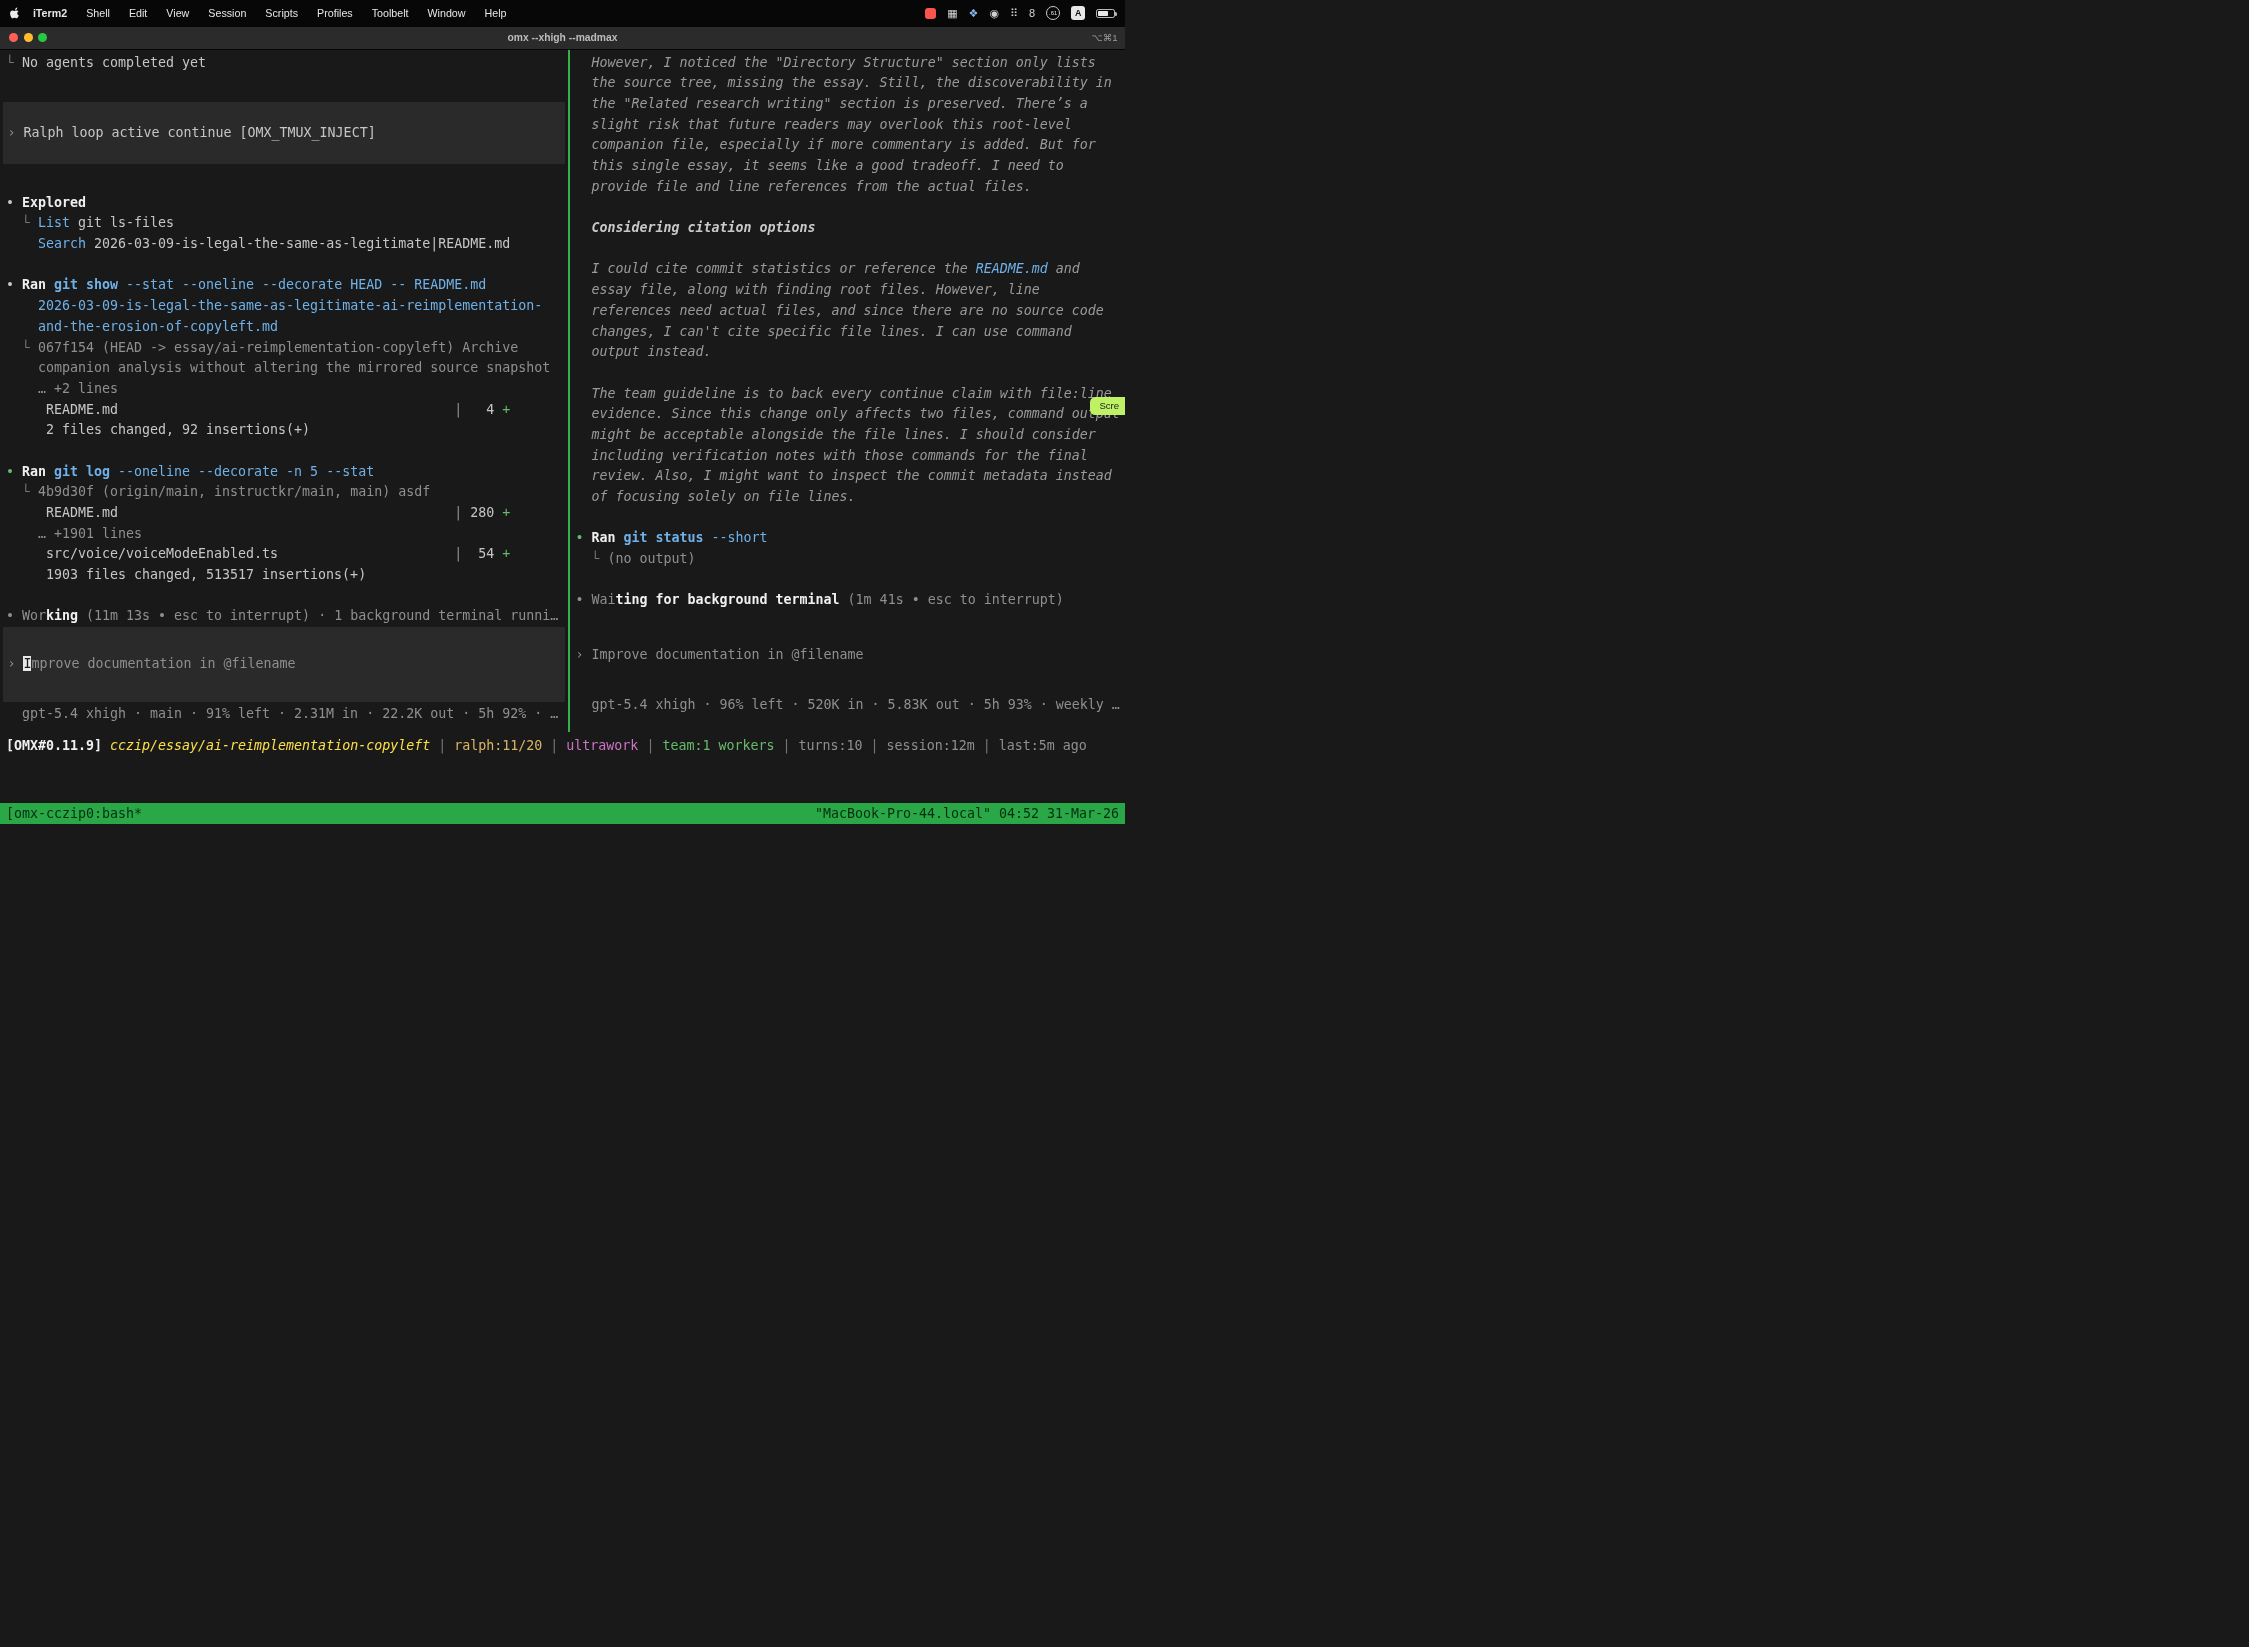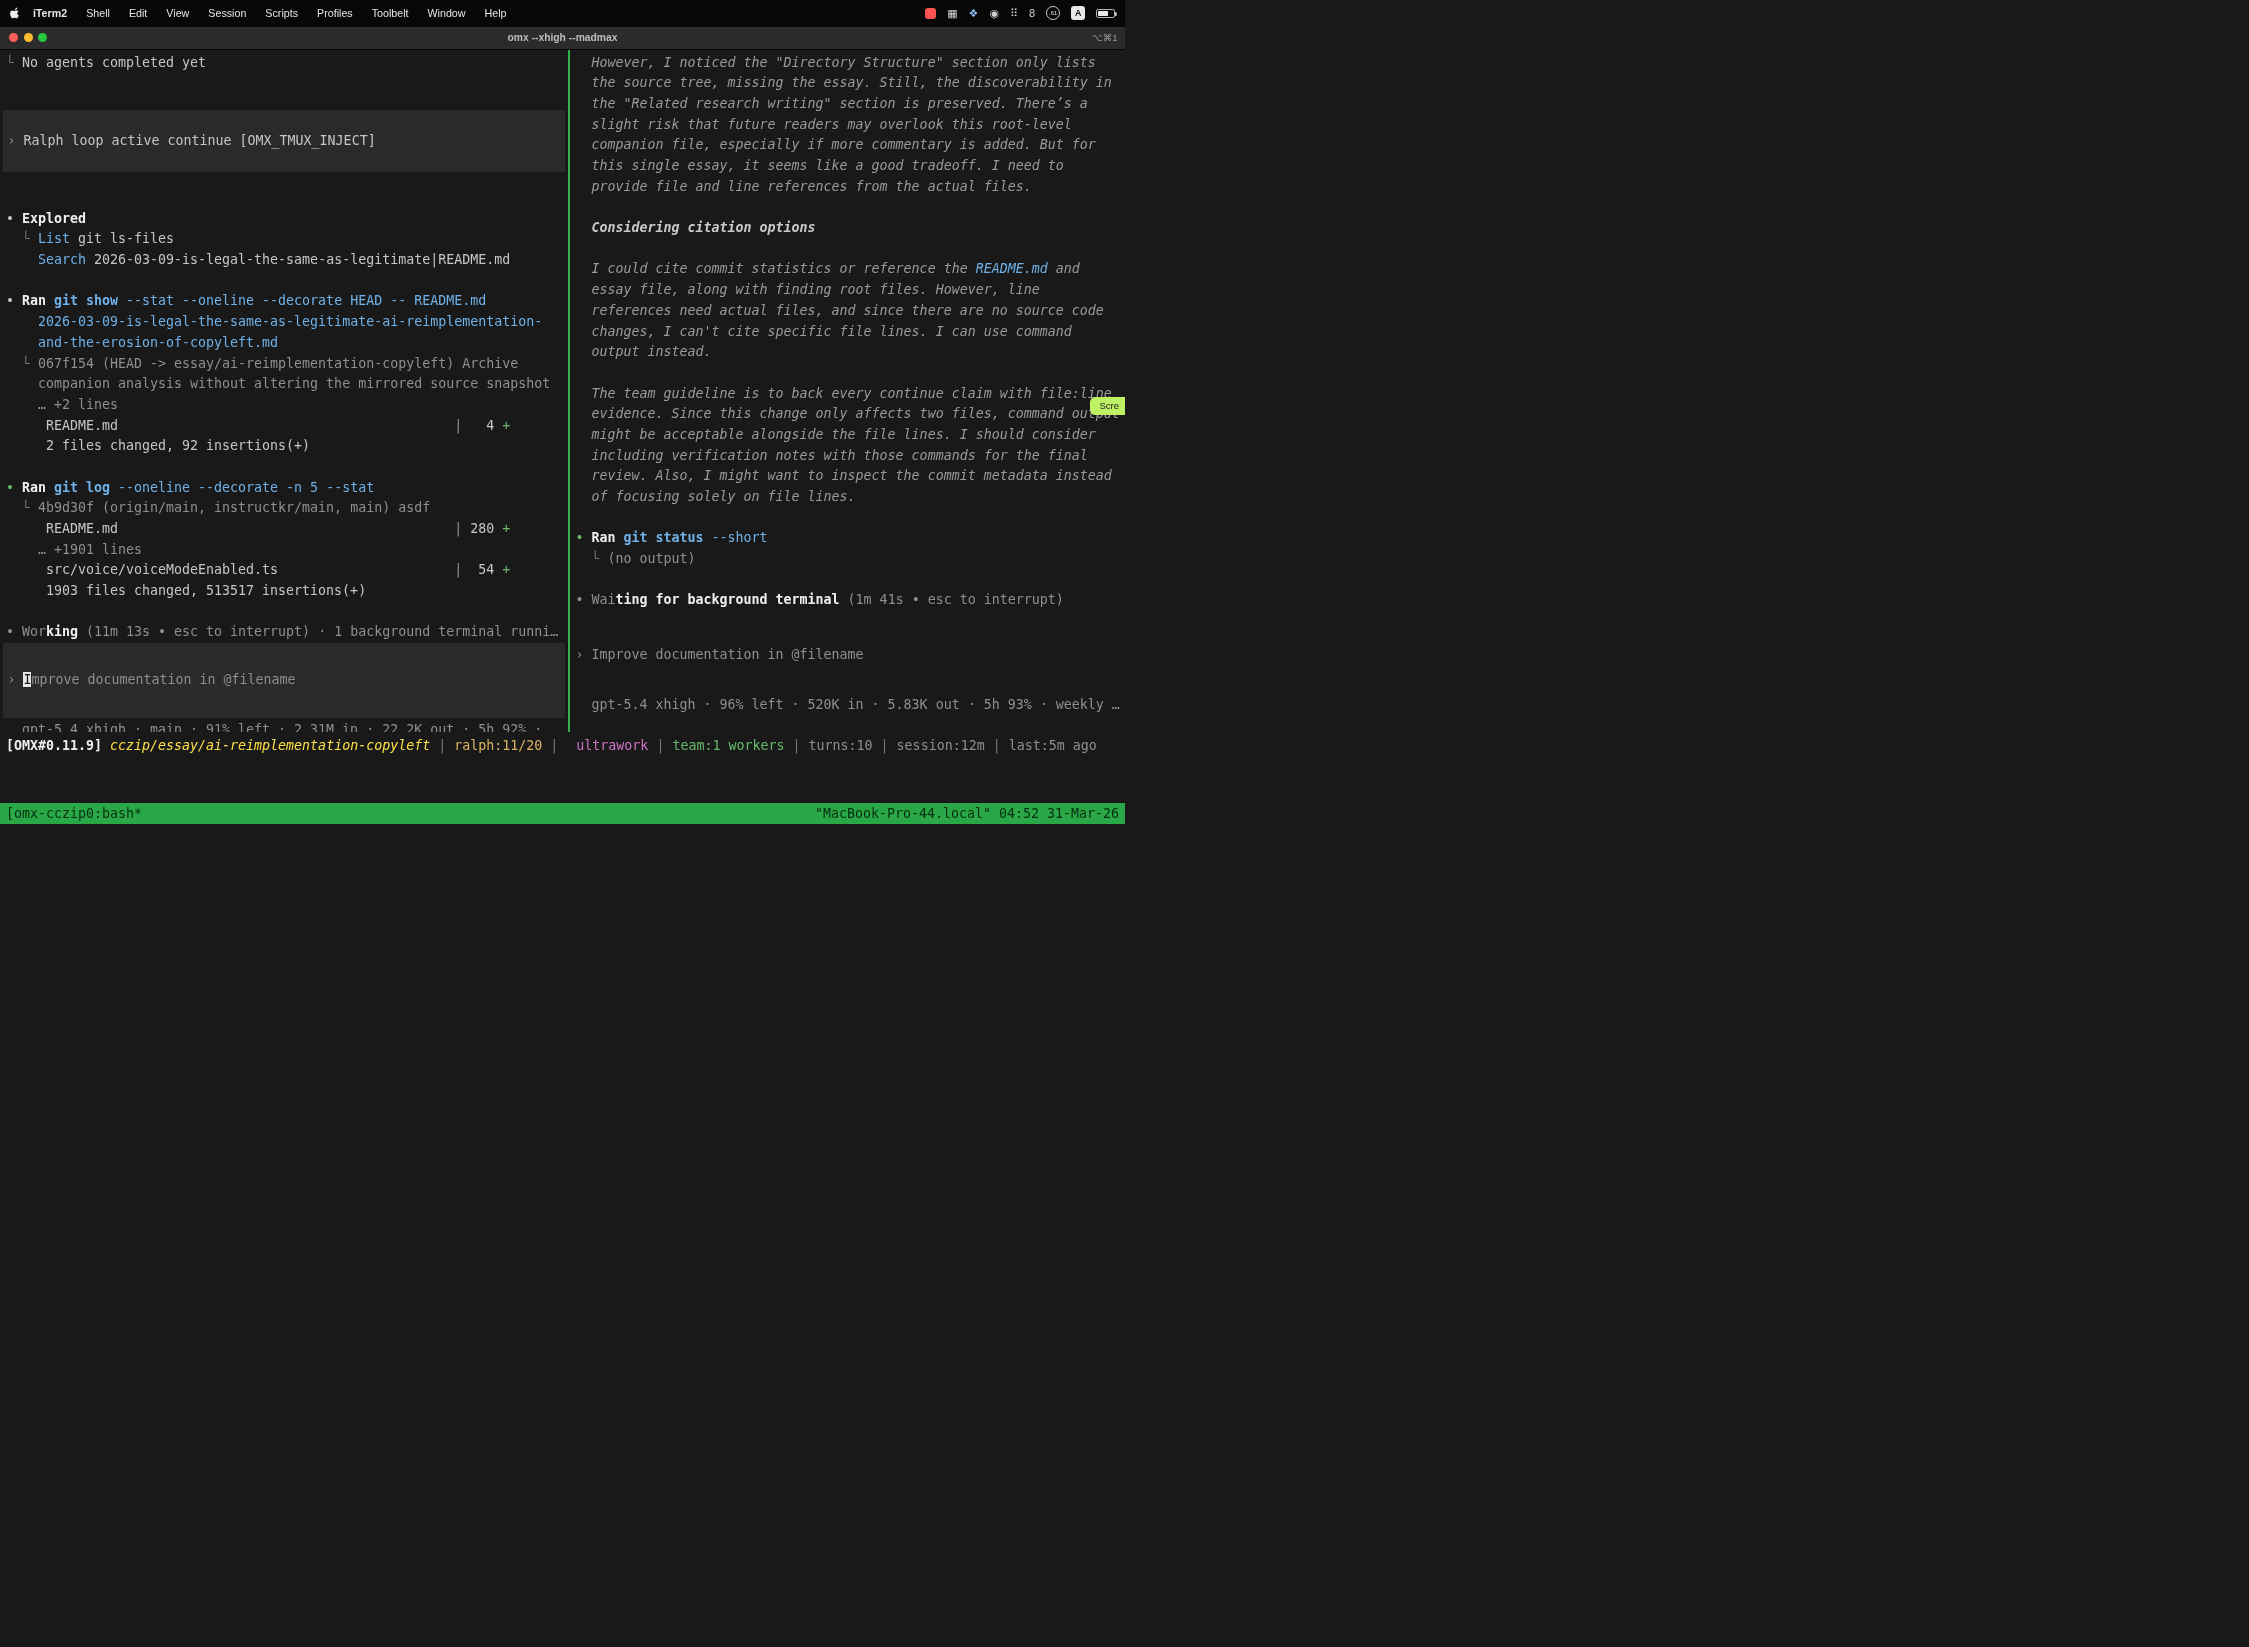--- a/index.html
+++ b/index.html
@@ -61,42 +61,42 @@
   .panes{display:flex;height:682px;position:relative;}
   .pane{display:flex;flex-direction:column;overflow:hidden;}
   .pane.left{width:568px;}
   .pane.right{flex:1;}
   .divider{width:1.5px;height:682px;background:#33b24a;}
   .scroll{padding-top:3px;}
   .row{
     height:20.7px;line-height:20.7px;font-size:13.3px;white-space:pre;
     padding-left:5.9px;color:#c6c6c6;overflow:hidden;
   }
-  .panel{background:#2a2a2a;margin:16px 3px;padding:20.7px 0;}
+  .panel{background:#2a2a2a;margin:8px 3px;padding:20.7px 0;}
   .panel .row{padding-left:4.4px;}
   .bottom{margin-top:auto;padding-bottom:16px;}
   .input-panel{height:75px;display:flex;align-items:center;background:#2a2a2a;margin:0 3px;}
   .input-panel .row{width:100%;padding-left:4.4px;}
   .pane.right .input-panel{background:transparent;margin:0;}
   .pane.right .input-panel .row{padding-left:5.9px;}
   .status-row{margin-top:2.2px;}
   
   .fg{color:#c6c6c6;}
   .bw{color:#f0f0f0;font-weight:700;}
   .dim{color:#8f8f8f;}
   .dim2{color:#767676;}
   .blue{color:#6fb1e8;}
   .blueb{color:#6fb1e8;font-weight:700;}
   .green{color:#66bb6a;}
   .it{color:#9a9a9a;font-style:italic;}
   .itb{color:#c9c9c9;font-style:italic;font-weight:700;}
   .itblue{color:#6fb1e8;font-style:italic;}
   .red{color:#fde047;font-style:italic;}
   .yellow{color:#dcb463;}
-  .magenta{color:#cd74c4;margin-left:10px;}
+  .magenta{color:#cd74c4;}
   .cursor{background:#e8e8e8;color:#1a1a1a;}
   
   .omx-line{margin-top:4.4px;}
   
   .share-tip{
     position:absolute;right:0;top:347px;background:#bef264;color:#1c1c1c;
     font-family:"Liberation Sans",sans-serif;font-size:9.6px;
     padding:3.7px 5.9px 3.7px 8.9px;border-radius:5.2px 0 0 5.2px;z-index:5;
   }
   

